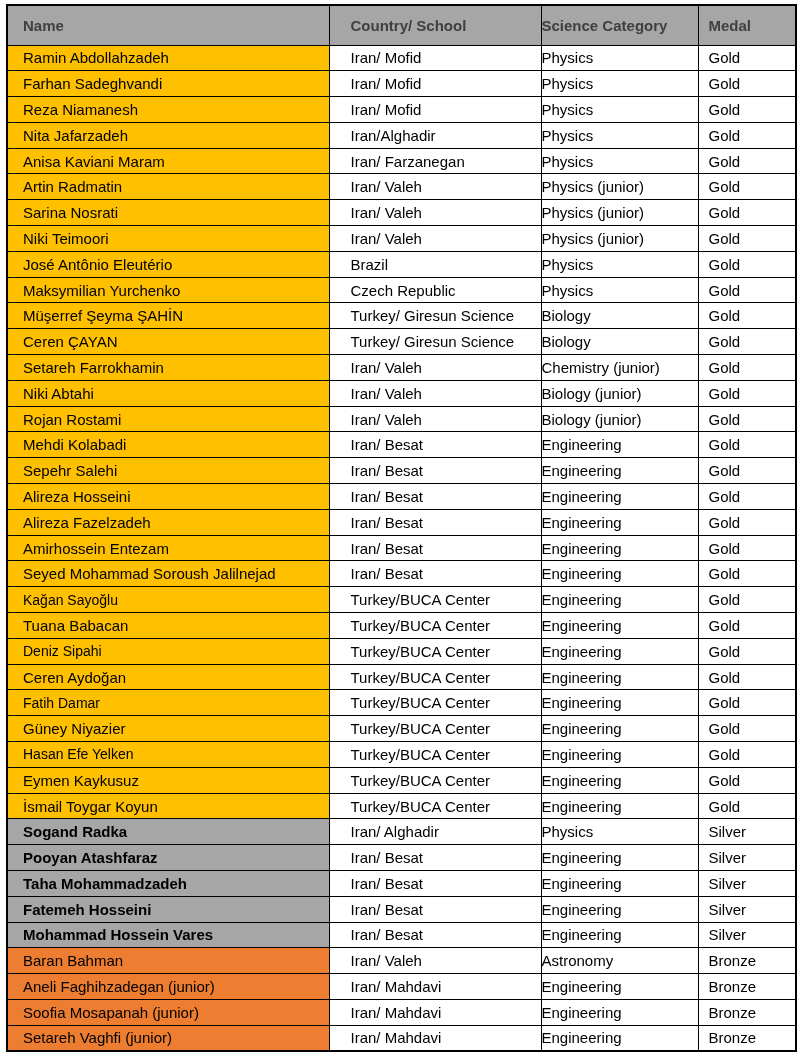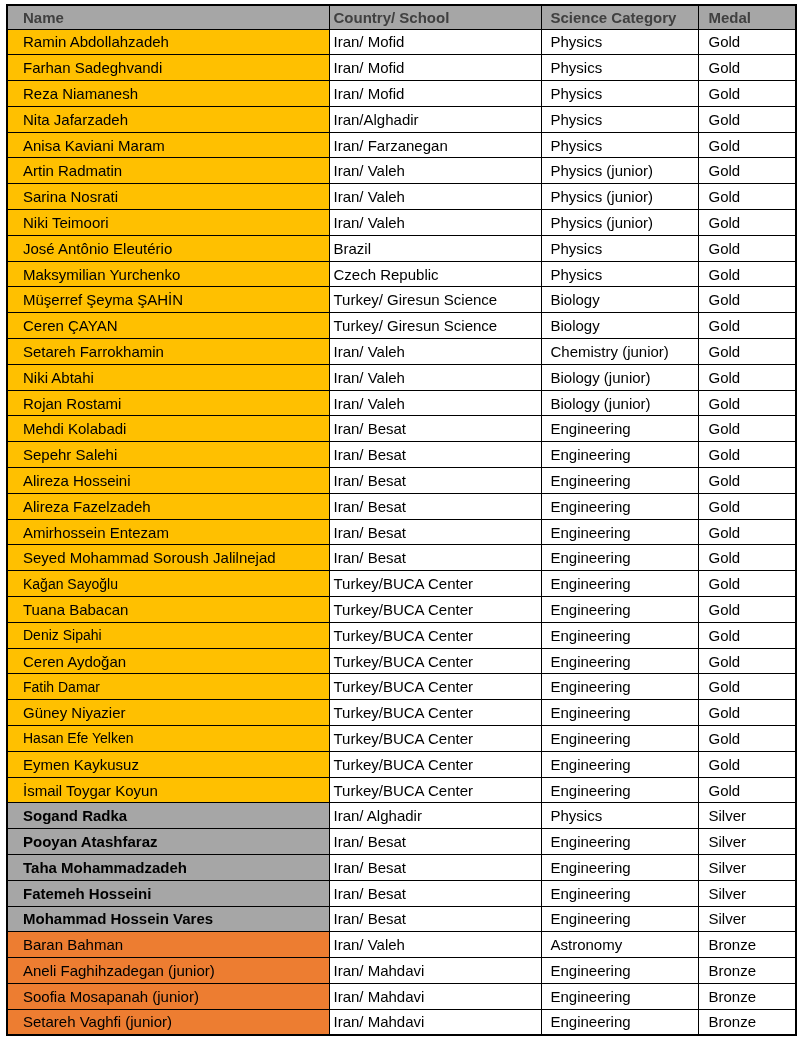--- a/index.html
+++ b/index.html
@@ -23,30 +23,30 @@
   th, td {
     border: 1px solid var(--border, #000);
     overflow: hidden;
     white-space: nowrap;
     vertical-align: middle;
     box-sizing: border-box;
     font-size: 15px;
     color: #000000;
   }
   thead th {
-    height: 24px;
+    height: 40px;
     background: var(--header-bg, #a6a6a6);
     color: var(--header-text, #404040);
     font-weight: bold;
     text-align: left;
   }
   tbody td { height: 25.8px; background: #ffffff; }
   .col-name  { padding-left: 15px; }
-  .col-country { padding-left: 4px; }
-  .col-category { padding-left: 9px; }
+  .col-country { padding-left: 21px; }
+  .col-category { padding-left: 0; }
   .col-medal { padding-left: 10px; margin-left: 48px; }
   tr.gold   td.col-name { background: var(--gold, #ffc000); }
   tr.silver td.col-name { background: var(--silver, #a6a6a6); font-weight: bold; }
   tr.bronze td.col-name { background: var(--bronze, #ed7d31); }
   td.small { font-size: 14px; }
 </style>
 </head>
 <body>
 
 <table class="medal-table">

